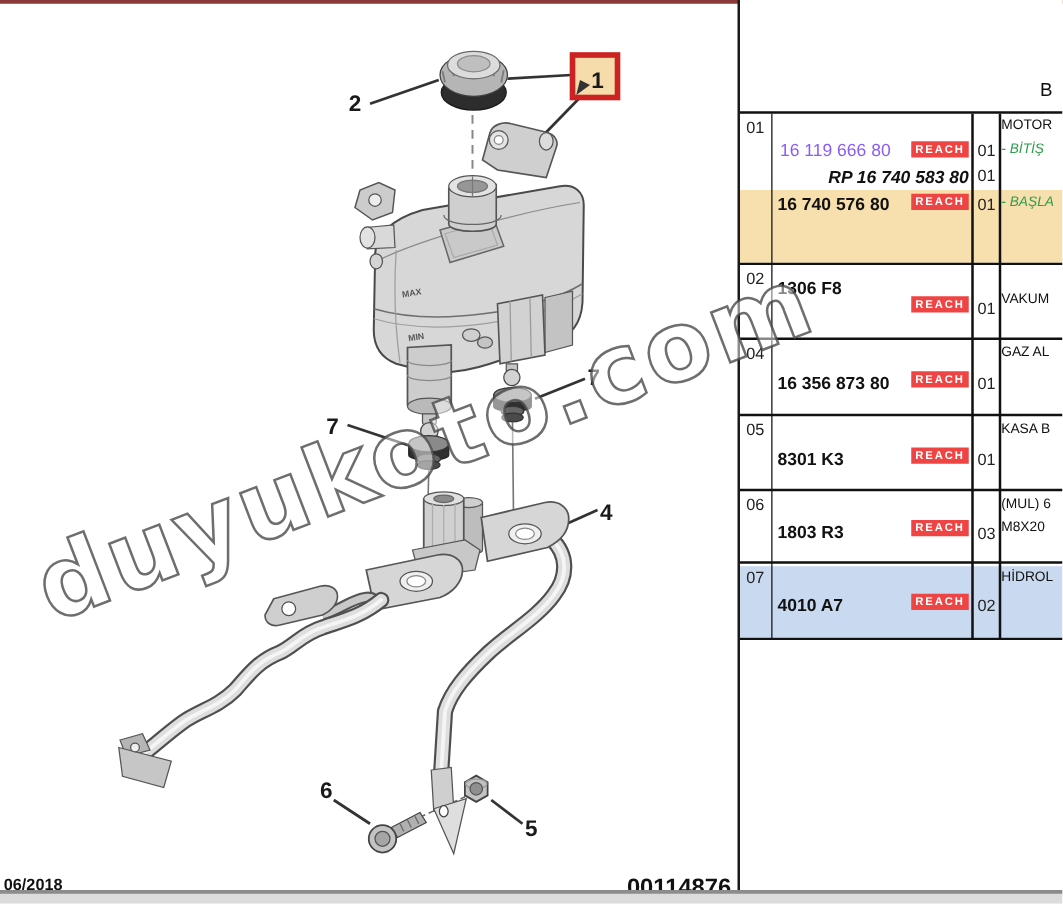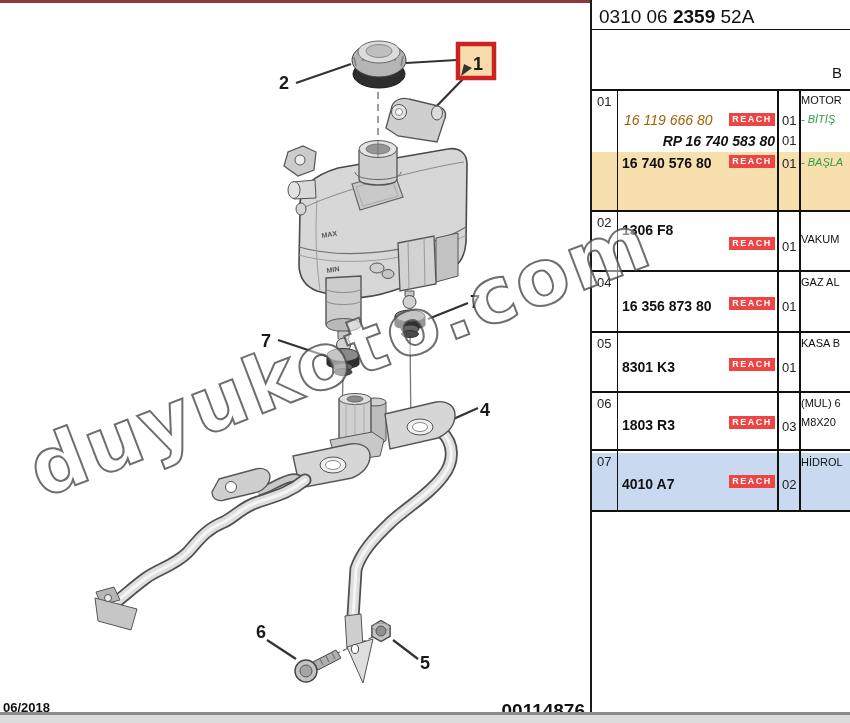--- a/index.html
+++ b/index.html
@@ -33,21 +33,21 @@
   .cl2 { left:185px; width:2px; }
   .cl3 { left:207px; width:2px; }
 
   .row { position:absolute; left:0; width:258px; border-bottom:2px solid #111; }
   .hl-band { position:absolute; left:0; width:258px; }
   .hl-orange { background:#f8dfae; }
   .hl-blue   { background:#c9d9ef; }
 
   .ref  { position:absolute; left:5px; top:3px; font-size:13px; color:#222; }
   .part { position:absolute; left:30px; font-size:14px; font-weight:bold; color:#111; white-space:nowrap; }
-  .part-italic { font-weight:normal; font-style:italic; color:#a16207; }
+  .part-italic { font-weight:normal; color:#8b5cf6; }
   .part-rp { position:absolute; right:75px; left:auto; font-style:italic; text-align:right; }
   .qty  { position:absolute; left:190px; font-size:13px; color:#222; }
   .desc { position:absolute; left:209px; font-size:11px; color:#111; white-space:nowrap; }
   .desc-green { color:#2f9e4d; font-style:italic; }
   .reach { position:absolute; right:75px; width:46px; height:13px; background:#ef4444;
            color:#fff; font-size:9px; font-weight:bold; letter-spacing:1.5px;
            text-align:center; line-height:13px; }
 
   
   .watermark { position:absolute; left:0; top:0; z-index:30; pointer-events:none; }
@@ -222,21 +222,20 @@
     </svg>
 
     <div class="footer-date">06/2018</div>
     <div class="footer-num">00114876</div>
   </div>
 
   <div class="divider"></div>
 
   <div class="table-panel">
 
-    <div class="t-header"><span>0310 06</span>&nbsp;<b>2359</b>&nbsp;<span>52A</span></div>
 
     <div class="t-band">
       <span class="band-b">B</span>
     </div>
 
     <div class="rows-area">
 
       <div class="row" style="top:0;height:121px;">
         <div class="hl-band hl-orange" style="top:61px;height:58px;"></div>
         <div class="ref">01</div>

